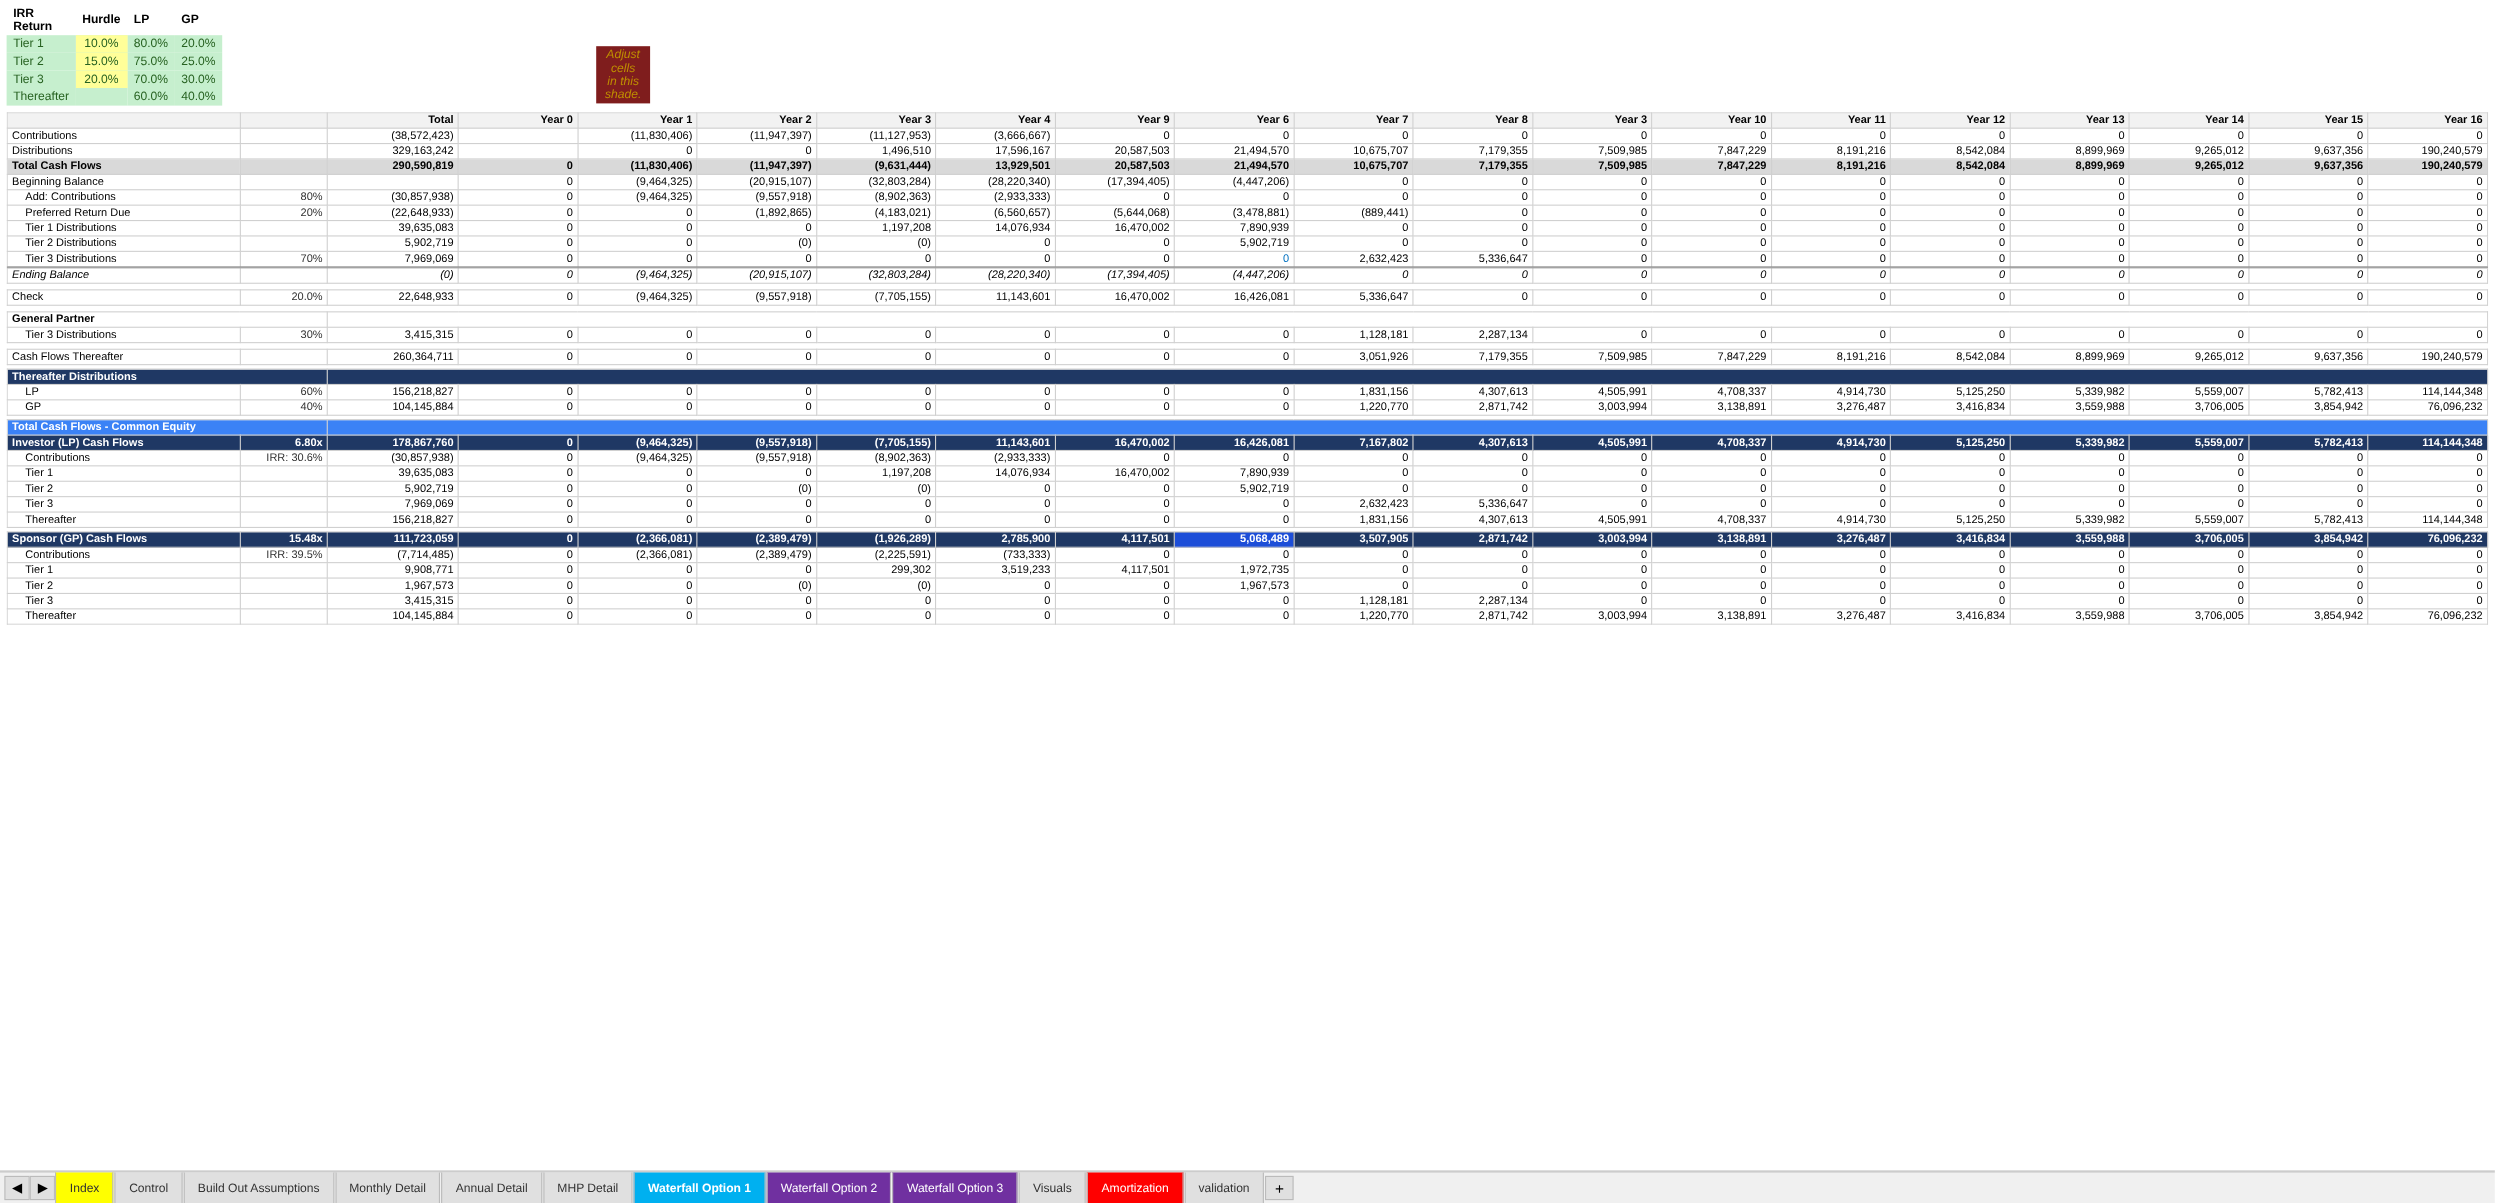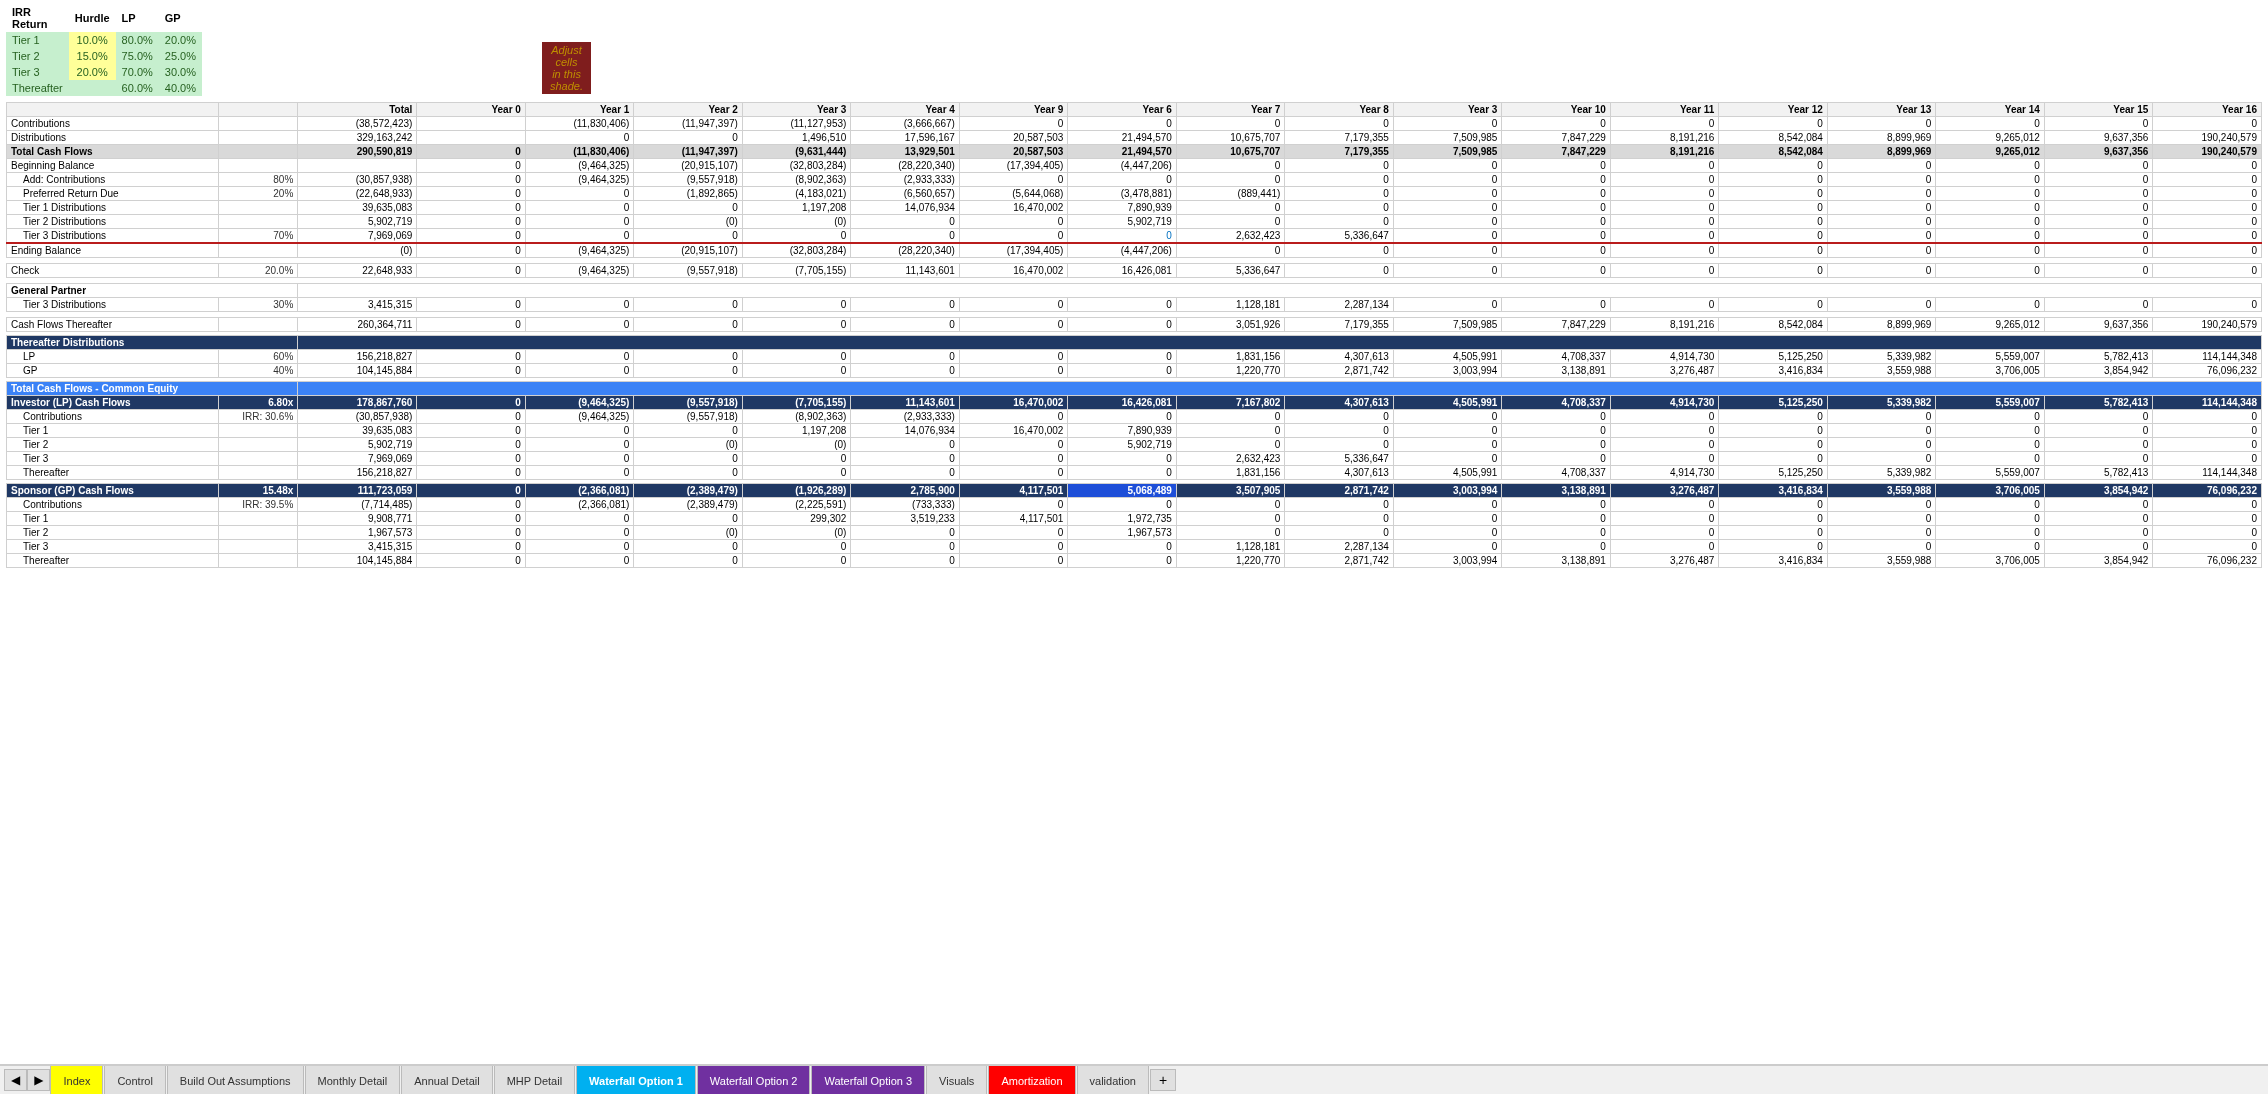--- a/index.html
+++ b/index.html
@@ -402,21 +402,21 @@
             <td>0</td>
             <td>0</td>
             <td>0</td>
             <td>0</td>
             <td>0</td>
             <td>0</td>
             <td>0</td>
             <td>0</td>
           </tr>
 
-          <tr style="border-top:2px solid #b91c1c;">
+          <tr style="border-top:2px solid #a3a3a3;font-style:italic;">
             <td class="label-cell">Ending Balance</td>
             <td class="pct-cell"></td>
             <td class="total-cell">(0)</td>
             <td>0</td>
             <td>(9,464,325)</td>
             <td>(20,915,107)</td>
             <td>(32,803,284)</td>
             <td>(28,220,340)</td>
             <td>(17,394,405)</td>
             <td>(4,447,206)</td>

